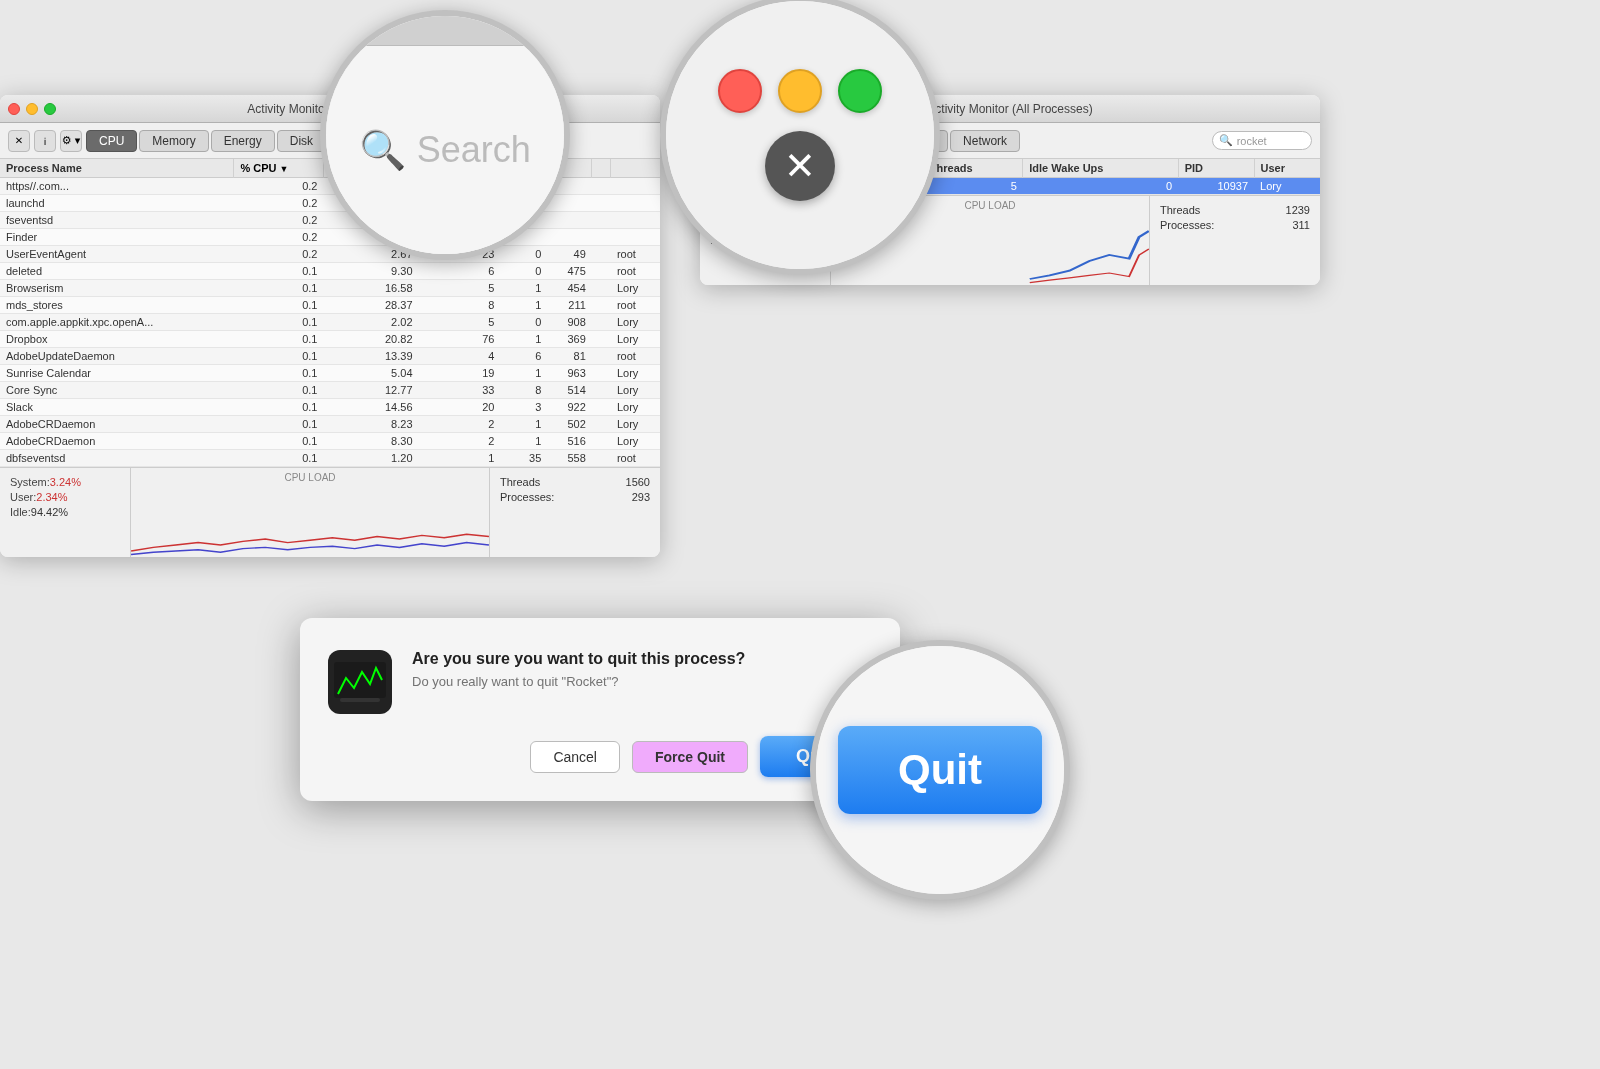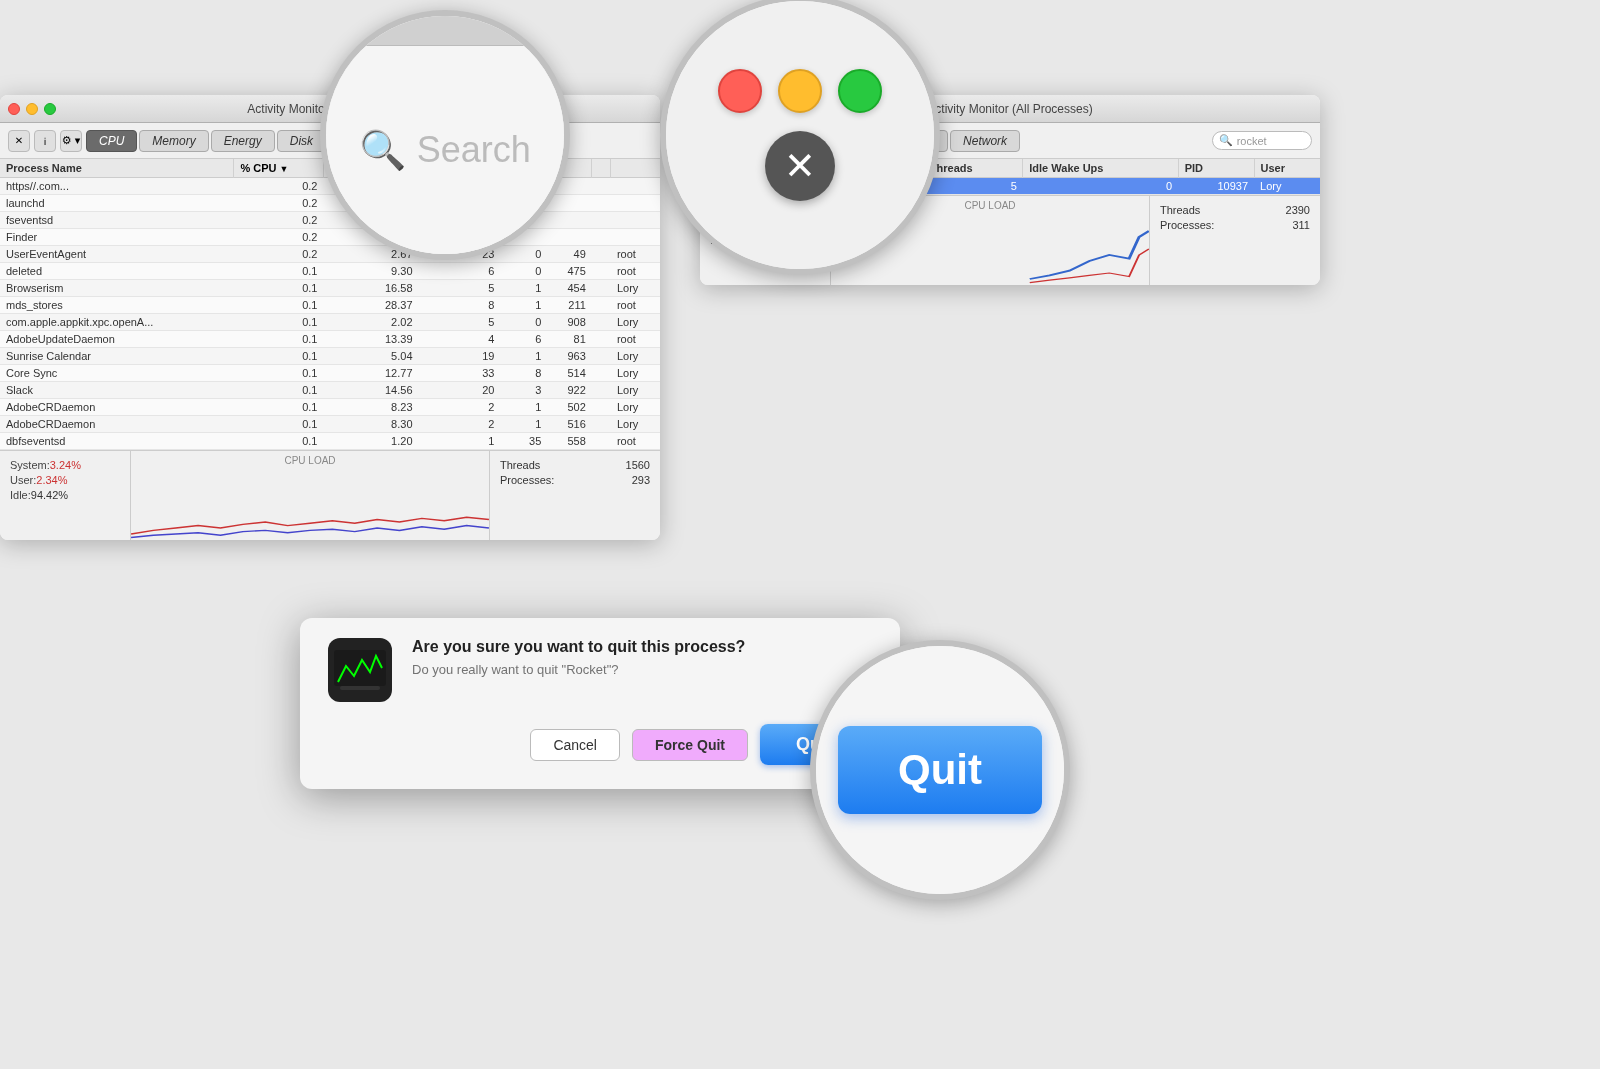--- a/index.html
+++ b/index.html
@@ -74,21 +74,20 @@
       gap: 2px;
     }
     .tab-btn {
       padding: 3px 12px;
       border-radius: 4px;
       border: 1px solid #aaa;
       background: #d8d8d8;
       font-size: 12px;
       color: #333;
       cursor: pointer;
-      font-style: italic;
     }
     .tab-btn.active {
       background: #6b6b6b;
       color: #fff;
       border-color: #555;
     }
     .search-bar-right {
       margin-left: auto;
       display: flex;
       align-items: center;
@@ -259,21 +258,21 @@
 
     
     .quit-dialog {
       position: absolute;
       left: 300px;
       top: 618px;
       width: 600px;
       background: #f5f5f5;
       border-radius: 12px;
       box-shadow: 0 8px 40px rgba(0,0,0,0.35);
-      padding: 20px 32px 24px 28px;
+      padding: 32px 32px 24px 28px;
       display: flex;
       flex-direction: column;
       gap: 0;
     }
     .quit-dialog-top {
       display: flex;
       align-items: flex-start;
       gap: 20px;
       margin-bottom: 22px;
     }
@@ -473,20 +472,30 @@
       <td class="num"></td>
       <td>root</td>
     </tr>
         <tr>
       <td>com.apple.appkit.xpc.openA...</td>
       <td class="num">0.1</td>
       <td class="num">2.02</td>
       <td class="num">5</td>
       <td class="num">0</td>
       <td class="num">908</td>
+      <td class="num"></td>
+      <td>Lory</td>
+    </tr>
+        <tr>
+      <td>Dropbox</td>
+      <td class="num">0.1</td>
+      <td class="num">20.82</td>
+      <td class="num">76</td>
+      <td class="num">1</td>
+      <td class="num">369</td>
       <td class="num"></td>
       <td>Lory</td>
     </tr>
         <tr>
       <td>AdobeUpdateDaemon</td>
       <td class="num">0.1</td>
       <td class="num">13.39</td>
       <td class="num">4</td>
       <td class="num">6</td>
       <td class="num">81</td>
@@ -652,21 +661,21 @@
     <div class="cpu-graph-box">
       <div class="cpu-graph-label">CPU LOAD</div>
       <svg class="graph-canvas" viewBox="0 0 160 60" preserveAspectRatio="none">
         <polyline points="100,55 110,52 120,48 130,40 140,35 150,38 155,20 160,15" fill="none" stroke="#3366cc" stroke-width="1.5"></polyline>
         <polyline points="100,58 110,56 120,54 130,52 140,50 150,53 155,35 160,30" fill="none" stroke="#cc3333" stroke-width="1"></polyline>
       </svg>
     </div>
     <div class="threads-section">
       <div class="trow">
         <span>Threads</span>
-        <span>2390</span>
+        <span>1239</span>
       </div>
       <div class="trow">
         <span>Processes:</span>
         <span>311</span>
       </div>
     </div>
   </div>
 </div>
 
 <div class="magnify-circle magnify-left">

